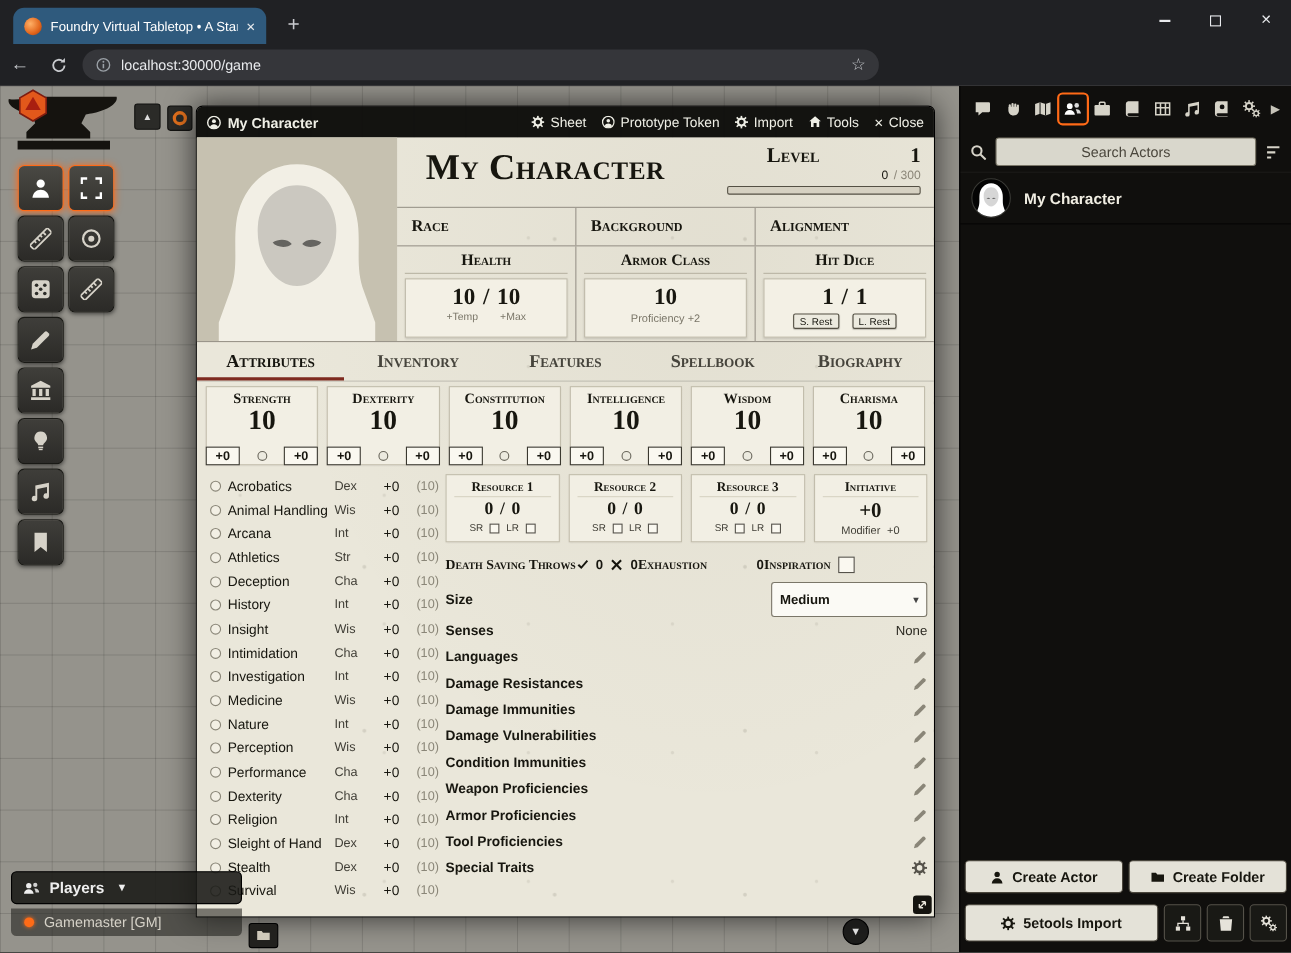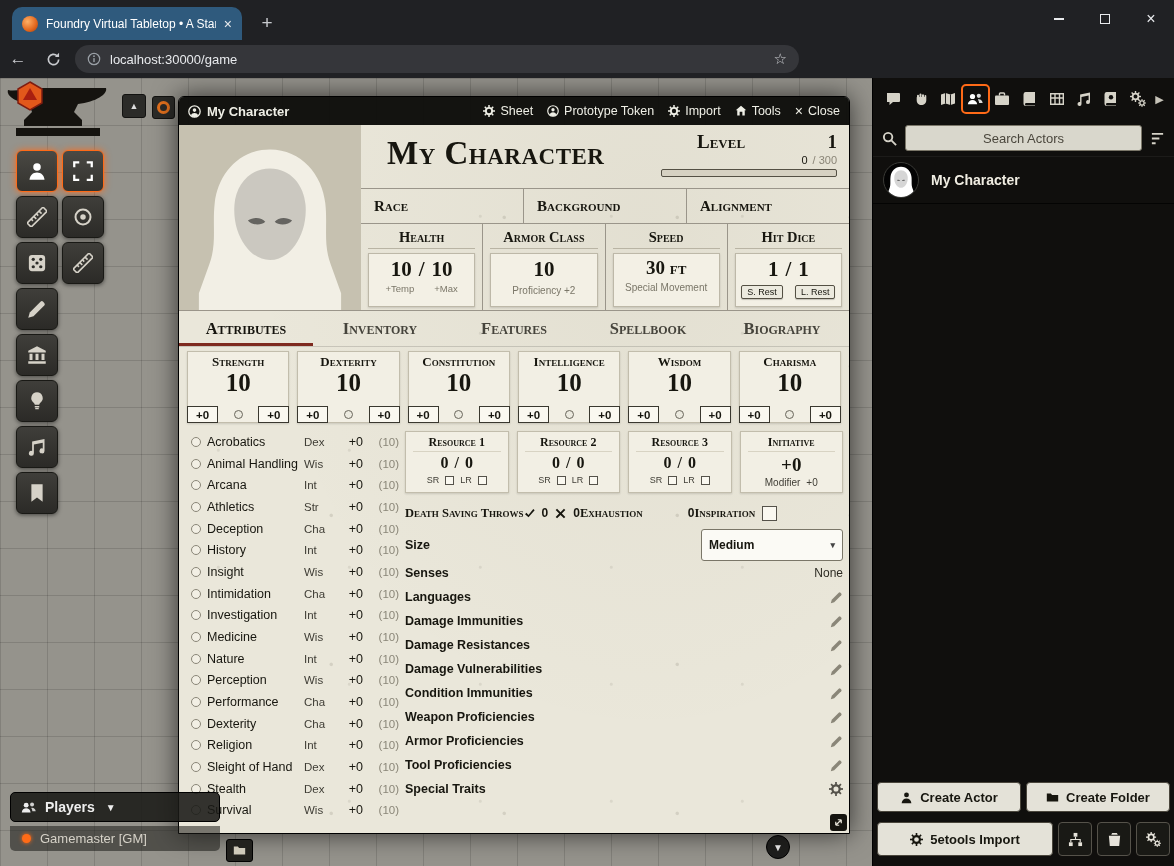--- a/index.html
+++ b/index.html
@@ -510,27 +510,20 @@
                 </div>
               </div>
               <div class="statc">
                 <div class="stat-label serif-sc">Armor Class</div>
                 <div class="stat-box">
                   <div class="big-val">10</div>
                   <div class="stat-sub">Proficiency +2</div>
                 </div>
               </div>
               <div class="statc">
-                <div class="stat-label serif-sc">Speed</div>
-                <div class="stat-box">
-                  <div class="big-val speed-val serif-sc">30 ft</div>
-                  <div class="stat-sub">Special Movement</div>
-                </div>
-              </div>
-              <div class="statc">
                 <div class="stat-label serif-sc">Hit Dice</div>
                 <div class="stat-box">
                   <div class="hp-vals">
                     <span>1</span>
                     <span class="slash"></span>
                     <span>1</span>
                   </div>
                   <div class="chips">
                     <span class="chip">S. Rest</span>
                     <span class="chip">L. Rest</span>
@@ -826,29 +819,29 @@
             </div>
             <div class="trait">
               <span class="trait-label">Languages</span>
               <span class="trait-right">
                 <svg class="edit-ico">
                   <use href="#i-pen"></use>
                 </svg>
               </span>
             </div>
             <div class="trait">
-              <span class="trait-label">Damage Immunities</span>
+              <span class="trait-label">Damage Resistances</span>
               <span class="trait-right">
                 <svg class="edit-ico">
                   <use href="#i-pen"></use>
                 </svg>
               </span>
             </div>
             <div class="trait">
-              <span class="trait-label">Damage Resistances</span>
+              <span class="trait-label">Damage Immunities</span>
               <span class="trait-right">
                 <svg class="edit-ico">
                   <use href="#i-pen"></use>
                 </svg>
               </span>
             </div>
             <div class="trait">
               <span class="trait-label">Damage Vulnerabilities</span>
               <span class="trait-right">
                 <svg class="edit-ico">

